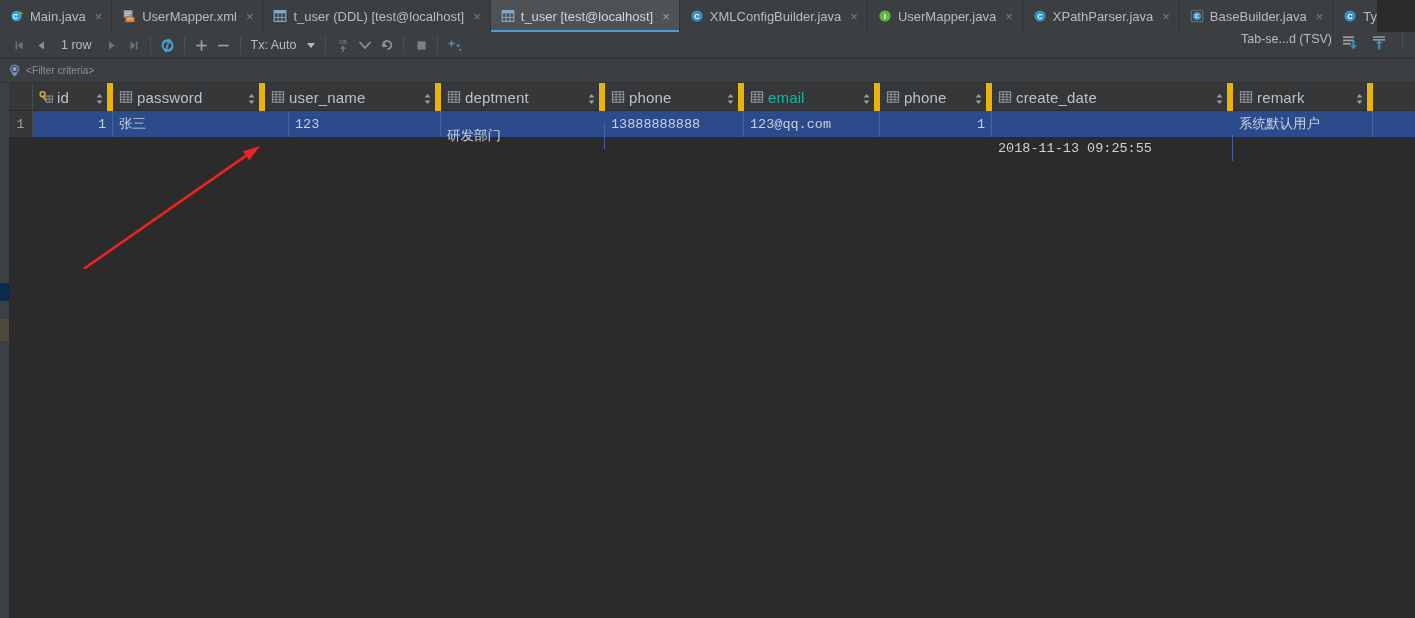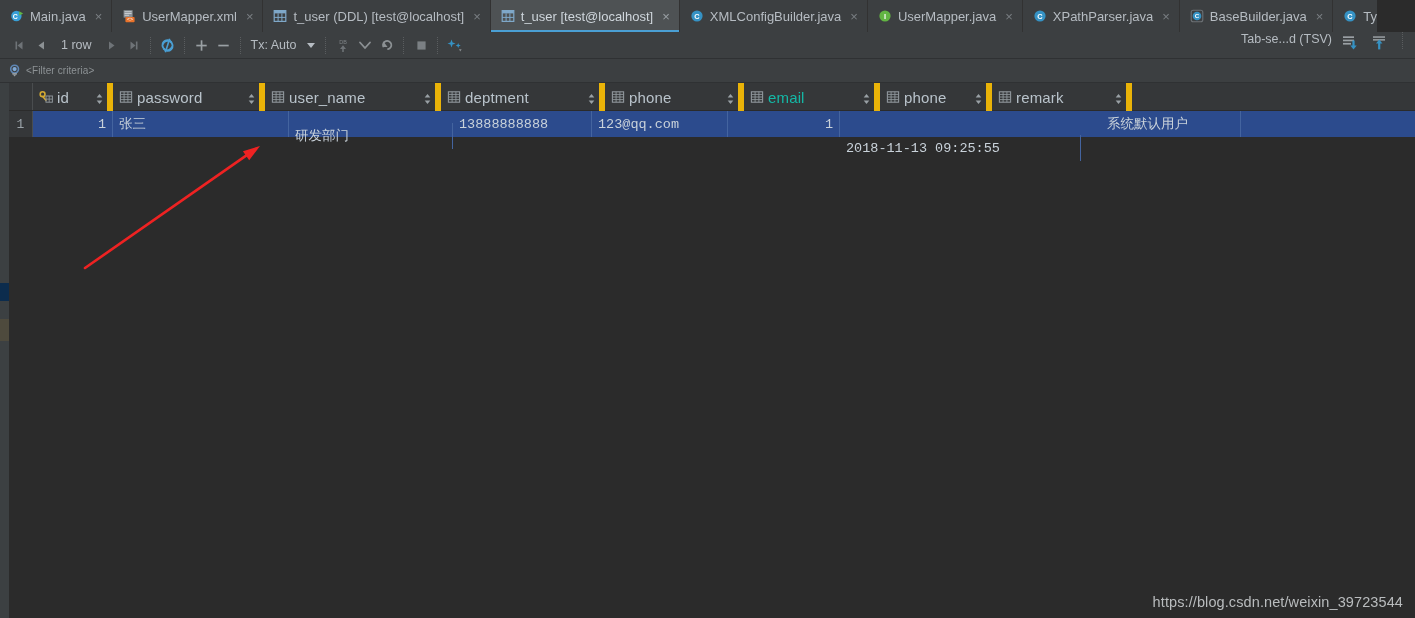--- a/index.html
+++ b/index.html
@@ -644,53 +644,68 @@
               <line x1="1.4" y1="4.4" x2="12.6" y2="4.4" stroke="#90979c" stroke-width="0.9"></line>
               <line x1="1.4" y1="7" x2="12.6" y2="7" stroke="#90979c" stroke-width="0.9"></line>
               <line x1="1.4" y1="9.6" x2="12.6" y2="9.6" stroke="#90979c" stroke-width="0.9"></line>
             </svg></span>
           <span class="hdr-name">phone</span>
           <span class="sortmark"><svg width="7" height="12" viewBox="0 0 7 12">
               <polygon points="3.5,1 6.3,4.4 0.7,4.4" fill="#9aa1a6"></polygon>
               <polygon points="3.5,11 6.3,7.6 0.7,7.6" fill="#9aa1a6"></polygon>
             </svg></span>
         </div>
-        <div class="hdr-cell" style="width: 140px; flex: 0 0 140px;">
+        <div class="hdr-cell" style="width: 241px; flex: 0 0 241px;">
           <span class="colicon"><svg width="14" height="14" viewBox="0 0 14 14">
               <rect x="1.4" y="1.8" width="11.2" height="10.4" fill="none" stroke="#90979c" stroke-width="1.1"></rect>
               <line x1="5.1" y1="1.8" x2="5.1" y2="12.2" stroke="#90979c" stroke-width="0.9"></line>
               <line x1="8.9" y1="1.8" x2="8.9" y2="12.2" stroke="#90979c" stroke-width="0.9"></line>
               <line x1="1.4" y1="4.4" x2="12.6" y2="4.4" stroke="#90979c" stroke-width="0.9"></line>
               <line x1="1.4" y1="7" x2="12.6" y2="7" stroke="#90979c" stroke-width="0.9"></line>
               <line x1="1.4" y1="9.6" x2="12.6" y2="9.6" stroke="#90979c" stroke-width="0.9"></line>
             </svg></span>
+          <span class="hdr-name">create_date</span>
+          <span class="sortmark"><svg width="7" height="12" viewBox="0 0 7 12">
+              <polygon points="3.5,1 6.3,4.4 0.7,4.4" fill="#9aa1a6"></polygon>
+              <polygon points="3.5,11 6.3,7.6 0.7,7.6" fill="#9aa1a6"></polygon>
+            </svg></span>
+        </div>
+        <div class="hdr-cell" style="width: 140px; flex: 0 0 140px;">
+          <span class="colicon"><svg width="14" height="14" viewBox="0 0 14 14">
+              <rect x="1.4" y="1.8" width="11.2" height="10.4" fill="none" stroke="#90979c" stroke-width="1.1"></rect>
+              <line x1="5.1" y1="1.8" x2="5.1" y2="12.2" stroke="#90979c" stroke-width="0.9"></line>
+              <line x1="8.9" y1="1.8" x2="8.9" y2="12.2" stroke="#90979c" stroke-width="0.9"></line>
+              <line x1="1.4" y1="4.4" x2="12.6" y2="4.4" stroke="#90979c" stroke-width="0.9"></line>
+              <line x1="1.4" y1="7" x2="12.6" y2="7" stroke="#90979c" stroke-width="0.9"></line>
+              <line x1="1.4" y1="9.6" x2="12.6" y2="9.6" stroke="#90979c" stroke-width="0.9"></line>
+            </svg></span>
           <span class="hdr-name">remark</span>
           <span class="sortmark"><svg width="7" height="12" viewBox="0 0 7 12">
               <polygon points="3.5,1 6.3,4.4 0.7,4.4" fill="#9aa1a6"></polygon>
               <polygon points="3.5,11 6.3,7.6 0.7,7.6" fill="#9aa1a6"></polygon>
             </svg></span>
         </div>
       </div>
     <div id="body-rows">
         <div class="data-row">
           <div class="row-gutter">1</div>
           <div class="data-cell num" style="width: 80px; flex: 0 0 80px;">1</div>
           <div class="data-cell" style="width: 176px; flex: 0 0 176px;">张三</div>
+          <div class="data-cell" style="width: 152px; flex: 0 0 152px;">123</div>
           <div class="data-cell" style="width: 164px; flex: 0 0 164px; margin-top: 12px;">研发部门</div>
           <div class="data-cell" style="width: 139px; flex: 0 0 139px;">13888888888</div>
           <div class="data-cell" style="width: 136px; flex: 0 0 136px;">123@qq.com</div>
           <div class="data-cell num" style="width: 112px; flex: 0 0 112px;">1</div>
           <div class="data-cell" style="width: 241px; flex: 0 0 241px; margin-top: 24px;">2018-11-13 09:25:55</div>
-          <div class="data-cell" style="width: 140px; flex: 0 0 140px; margin-left: 20px;">系统默认用户</div>
+          <div class="data-cell" style="width: 140px; flex: 0 0 140px;">系统默认用户</div>
         </div>
       </div>
     <div class="grid-body-fill"></div>
   </div>
 
   <svg class="arrow-svg" viewBox="0 0 1415 618">
     <g>
       <line id="arrow-line" x1="85" y1="268" x2="249.33569015596092" y2="153.43454743413014" stroke="#ee2222" stroke-width="2.6" stroke-linecap="round"></line>
       <polygon id="arrow-head" points="260,146 249.19974950300391,160.23392388634056 242.90897859720152,151.21027709523054" fill="#ee2222"></polygon>
     </g>
   </svg>
 
-  <div class="watermark">https://blog.csdn.net/weixin_39723544</div>
 </div>
 
 </body></html>

